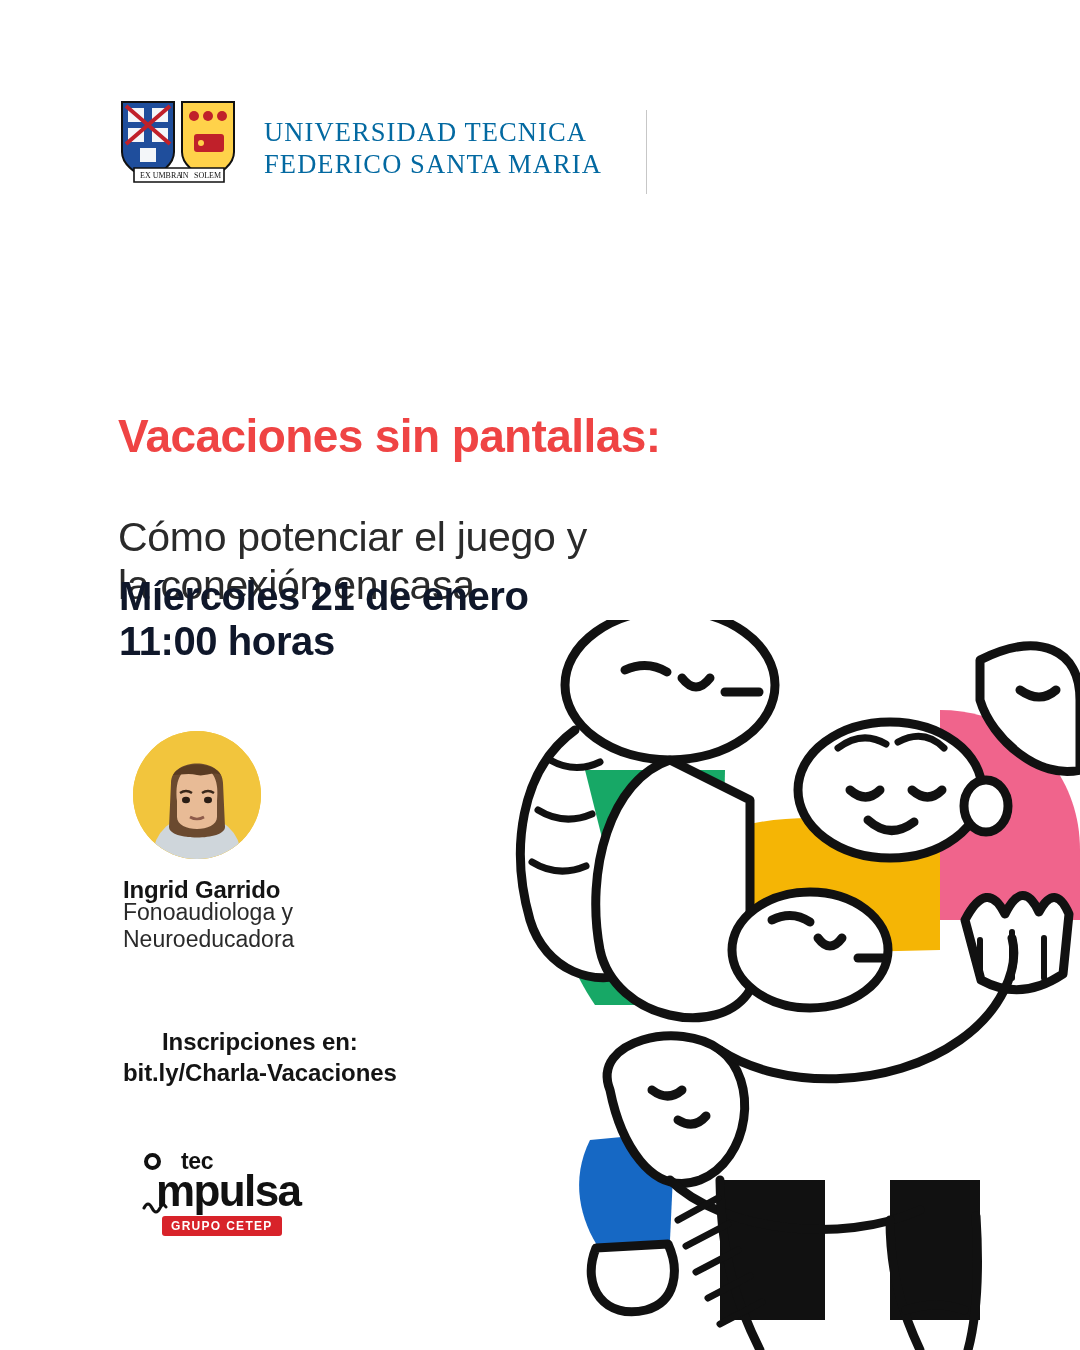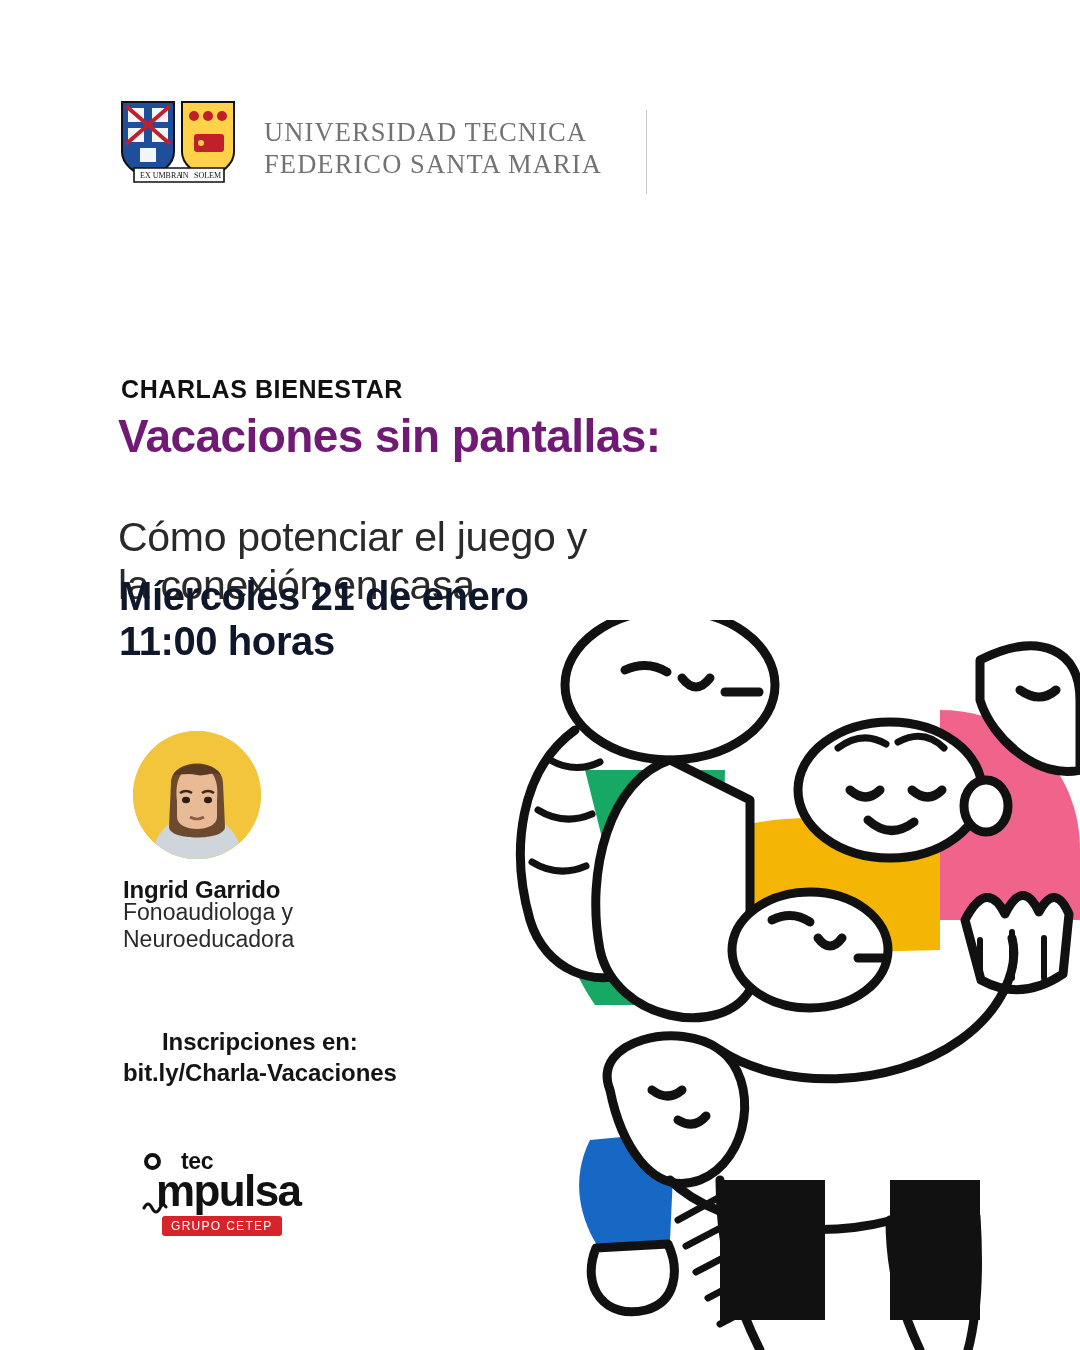--- a/index.html
+++ b/index.html
@@ -30,21 +30,21 @@
     width: 126px;
     height: 92px;
     position: relative;
   }
   .crest svg { display: block; }
   .uni-name {
     font-family: "Liberation Serif", serif;
     font-size: 26.5px;
     letter-spacing: 1.1px;
     line-height: 1.22;
-    color: #737373;
+    color: #0369a1;
     padding-top: 18px;
     white-space: pre-line;
   }
   .divider-v {
     width: 1px;
     height: 84px;
     background: #c7c7c7;
     margin: 12px 20px 0 22px;
   }
   .dept {
@@ -67,21 +67,21 @@
     letter-spacing: 0.6px;
     color: #111111;
   }
   .title-main {
     position: absolute;
     top: 410px;
     left: 118px;
     font-size: 46px;
     font-weight: 800;
     letter-spacing: -0.6px;
-    color: #701a75;
+    color: #ef4444;
     line-height: 1.15;
   }
   .title-sub {
     position: absolute;
     top: 465px;
     left: 118px;
     font-size: 41px;
     font-weight: 400;
     color: #2a2a2a;
     line-height: 1.18;
@@ -180,21 +180,21 @@
     margin-top: -4px;
     margin-left: 16px;
   }
   .otec-badge {
     margin-top: 5px;
     margin-left: 22px;
     display: inline-block;
     background: #d8232a;
     color: #ffffff;
     font-size: 12px;
-    font-weight: 400;
+    font-weight: 700;
     letter-spacing: 1.3px;
     padding: 3px 9px 3px 9px;
     border-radius: 3px;
   }
   .otec-squiggle {
     position: absolute;
     left: 2px;
     top: 42px;
     width: 26px;
     height: 26px;
@@ -243,21 +243,20 @@
         <text x="24" y="80" font-family="Liberation Serif, serif" font-size="8" fill="#111">EX UMBRA</text>
         <text x="64" y="80" font-family="Liberation Serif, serif" font-size="8" fill="#111">IN</text>
         <text x="78" y="80" font-family="Liberation Serif, serif" font-size="8" fill="#111">SOLEM</text>
       </svg>
     </div>
     <div class="uni-name">UNIVERSIDAD  TECNICA
 FEDERICO SANTA MARIA</div>
     <div class="divider-v"></div>
   </div>
 
-  <div class="kicker">CHARLAS BIENESTAR</div>
   <div class="title-main">Vacaciones sin pantallas:</div>
   <div class="title-sub">Cómo potenciar el juego y
 la conexión en casa</div>
   <div class="date-block">Míercoles 21 de enero
 11:00 horas</div>
 
   <div class="avatar">
     <svg width="128" height="128" viewBox="0 0 128 128" xmlns="http://www.w3.org/2000/svg">
       <rect width="128" height="128" fill="#f2c53d"></rect>
       <ellipse cx="64" cy="124" rx="44" ry="40" fill="#cfd6db"></ellipse>

